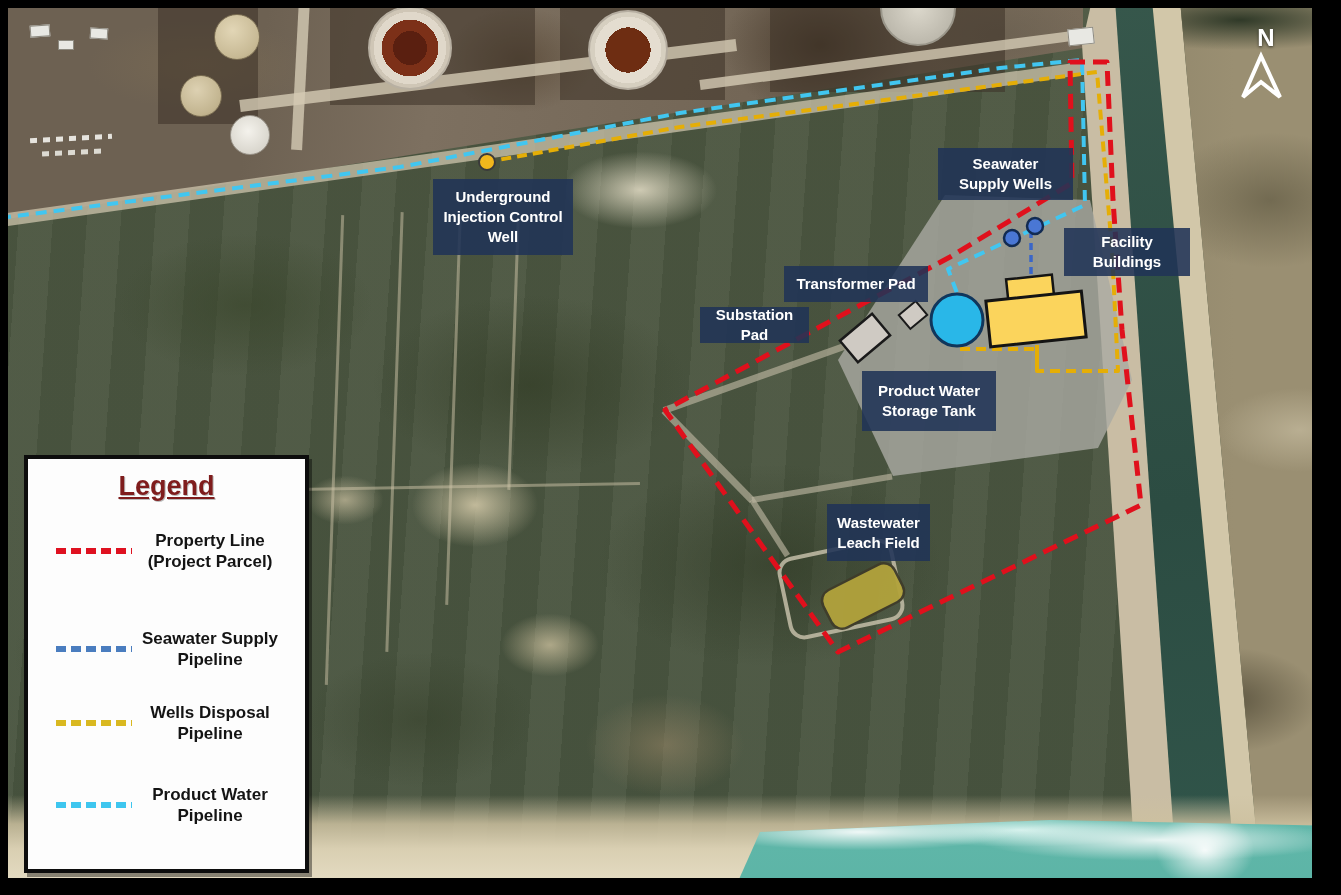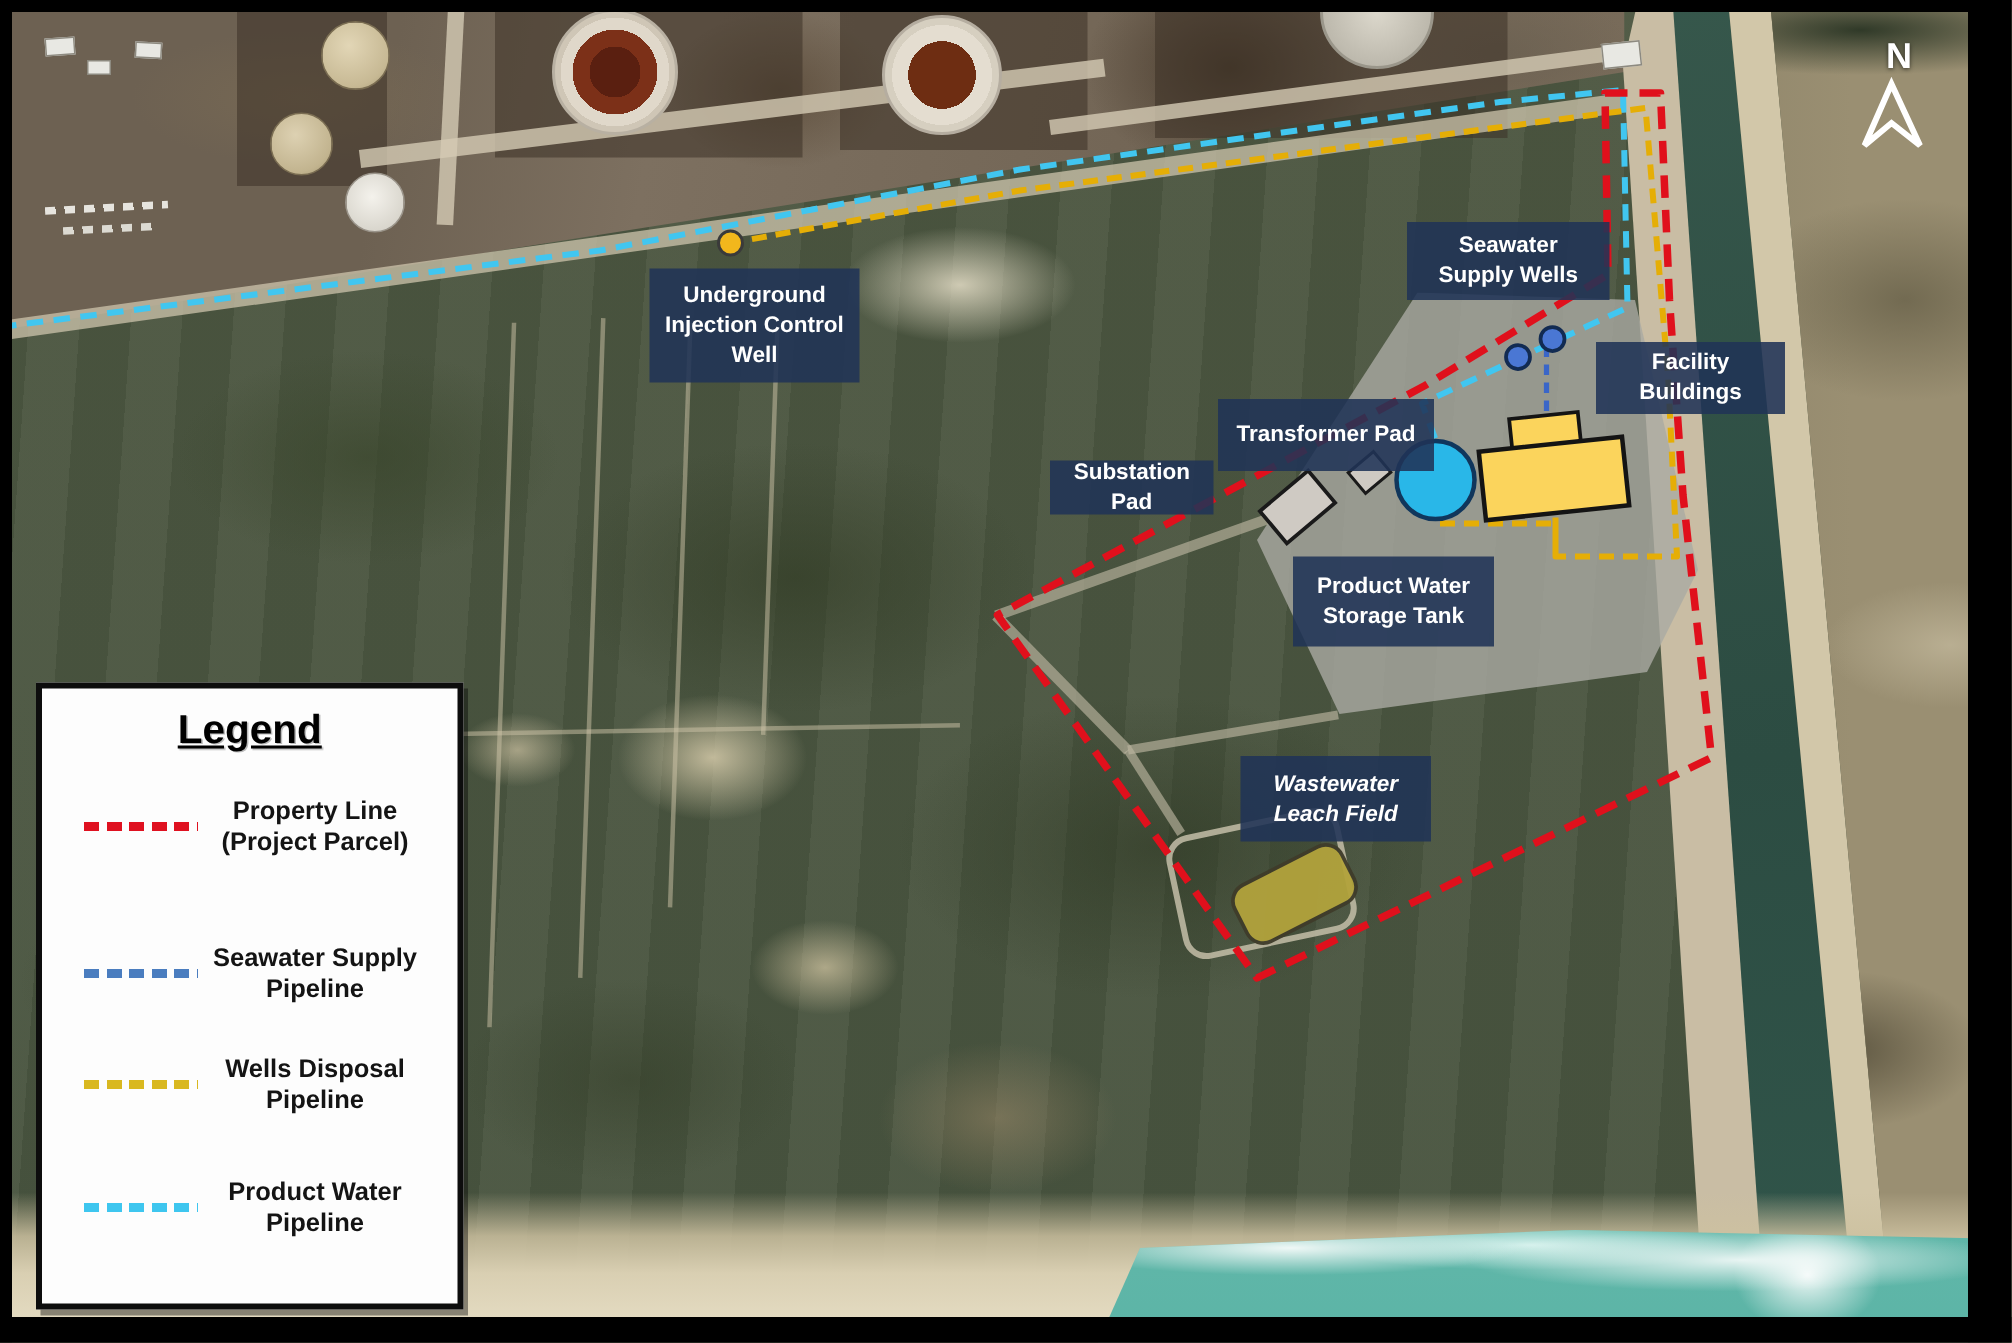--- a/index.html
+++ b/index.html
@@ -68,21 +68,21 @@
   .map-label{position:absolute;display:flex;align-items:center;justify-content:center;
     text-align:center;color:#fff;font-size:15px;font-weight:600;line-height:1.32;
     white-space:pre-line;}
   .north{left:1238px;top:26px;width:56px;height:86px;text-align:center;}
   .north-n{color:#fff;font-size:24px;font-weight:bold;line-height:1;
     text-shadow:0 1px 3px rgba(0,0,0,.6);}
 
   
   .legend{left:24px;top:455px;width:285px;height:418px;background:#fdfdfd;
     border:4px solid #0d0d0d;box-shadow:3px 4px 0 rgba(0,0,0,.4);}
-  .legend-title{margin-top:12px;text-align:center;font-size:27px;font-weight:bold;color:#000000;
+  .legend-title{margin-top:12px;text-align:center;font-size:27px;font-weight:bold;color:#7f1d1d;
     text-decoration:underline;text-shadow:1px 1px 0 #bbb;}
   .legend-row{position:absolute;left:0;width:100%;height:56px;}
   .legend-swatch{position:absolute;left:28px;top:50%;margin-top:-3px;width:76px;height:6px;
     background:repeating-linear-gradient(90deg,var(--c,#888) 0 10px,transparent 10px 15px);}
   .legend-text{position:absolute;left:95px;right:8px;top:50%;transform:translateY(-50%);
     text-align:center;font-size:17px;font-weight:bold;color:#141414;line-height:1.25;
     white-space:pre-line;}
 
   .frame{background:#000;}
 </style>
@@ -160,25 +160,25 @@
     <circle cx="487" cy="162" r="8" stroke="#3a3a3a" stroke-width="2" fill="#f2b71c"></circle>
   </svg>
 
   <div class="map-label" style="left: 433px; top: 179px; width: 140px; height: 76px; background-color: rgba(32, 51, 86, 0.88);">Underground
 Injection Control
 Well</div>
   <div class="map-label" style="left: 908px; top: 148px; width: 135px; height: 52px; background-color: rgba(32, 51, 86, 0.88); margin-left: 30px;">Seawater
 Supply Wells</div>
   <div class="map-label" style="left: 1064px; top: 228px; width: 126px; height: 48px; background-color: rgba(32, 51, 86, 0.88);">Facility
 Buildings</div>
-  <div class="map-label" style="left: 812px; top: 266px; width: 144px; height: 48px; background-color: rgba(32, 51, 86, 0.88);">Transformer Pad</div>
+  <div class="map-label" style="left: 784px; top: 266px; width: 144px; height: 36px; background-color: rgba(32, 51, 86, 0.88);">Transformer Pad</div>
   <div class="map-label" style="left: 700px; top: 307px; width: 109px; height: 36px; background-color: rgba(32, 51, 86, 0.88);">Substation Pad</div>
   <div class="map-label" style="left: 862px; top: 371px; width: 134px; height: 60px; background-color: rgba(32, 51, 86, 0.88);">Product Water
 Storage Tank</div>
-  <div class="map-label" style="left: 827px; top: 504px; width: 127px; height: 57px; background-color: rgba(32, 51, 86, 0.88); font-style: italic;">Wastewater
+  <div class="map-label" style="left: 827px; top: 504px; width: 103px; height: 57px; background-color: rgba(32, 51, 86, 0.88);">Wastewater
 Leach Field</div>
 
   <div class="abs north">
     <div class="north-n">N</div>
     <svg width="56" height="56" viewBox="0 0 56 56">
       <path d="M23,6 L5,47 L23,32 L42,47 Z" fill="none" stroke="#ffffff" stroke-width="4" stroke-linejoin="miter"></path>
     </svg>
   </div>
 
   <div class="abs legend">

